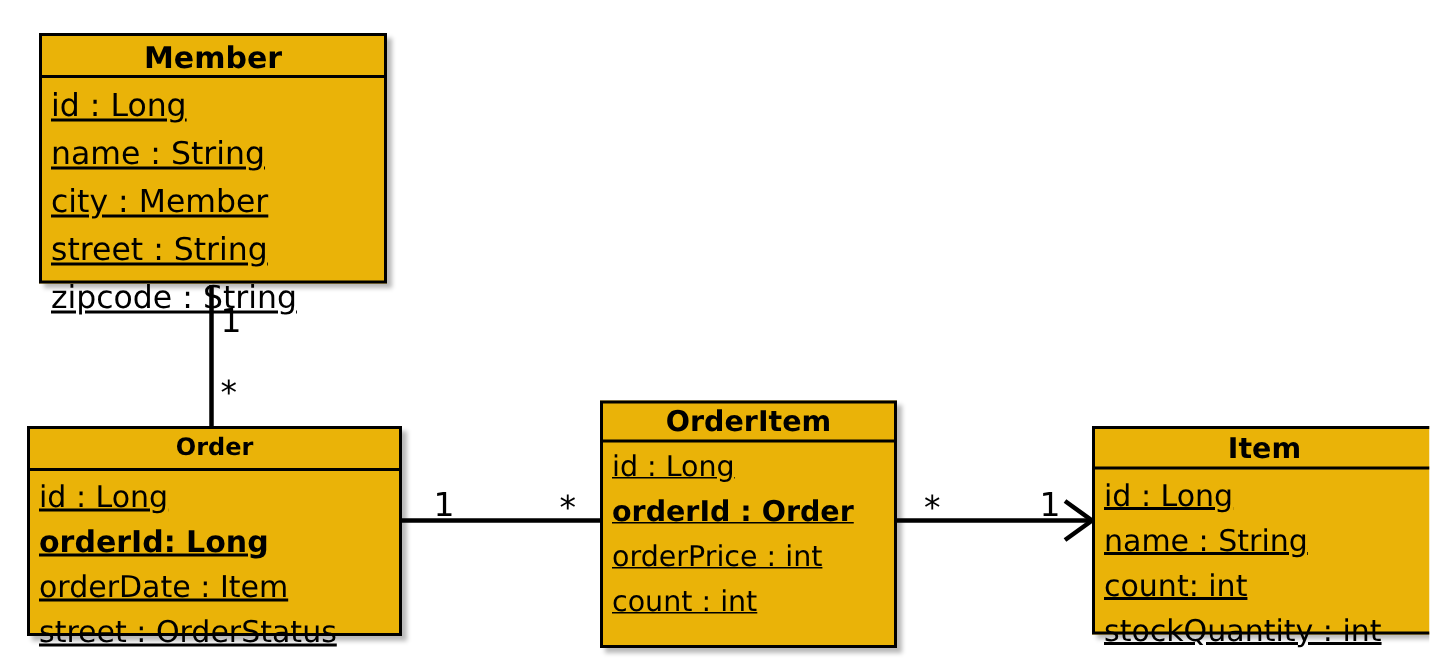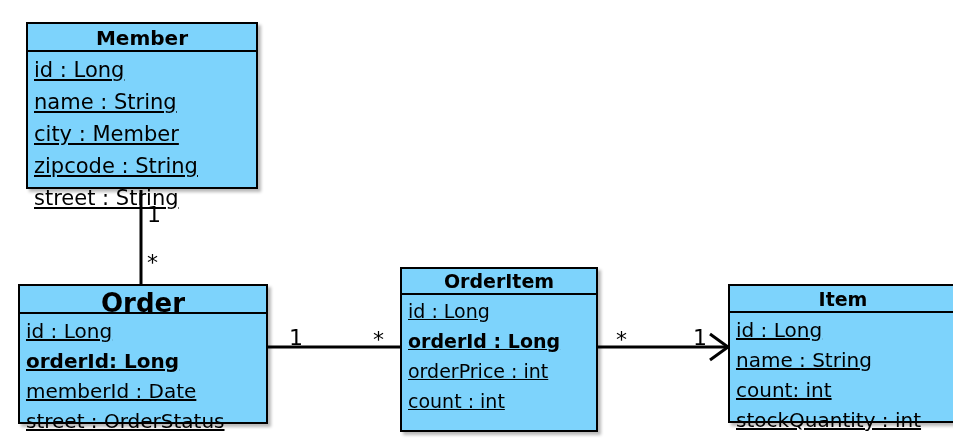--- a/index.html
+++ b/index.html
@@ -19,21 +19,21 @@
     position: absolute;
     left: 0;
     top: 0;
     width: 953px;
     height: 442px;
     pointer-events: none;
   }
   .uml-class {
     position: absolute;
     box-sizing: border-box;
-    background: #7dd3fc;
+    background: #eab308;
     border: 2px solid #000000;
     box-shadow: 3px 3px 3px rgba(0,0,0,0.28);
     z-index: 2;
   }
   .class-title {
     text-align: center;
     font-weight: bold;
     color: #000000;
     border-bottom: 2px solid #000000;
     box-sizing: border-box;
@@ -61,21 +61,21 @@
     z-index: 3;
   }
 
   
   #class-member { left: 26px; top: 22px; width: 232px; height: 167px; }
   #class-member .class-title { font-size: 20px; height: 28px; padding-top: 4px; }
   #class-member .attr { font-size: 21px; height: 27px; padding-top: 5px; }
 
   
   #class-order { left: 18px; top: 284px; width: 250px; height: 140px; }
-  #class-order .class-title { font-size: 26px; height: 28px; padding-top: 4px; }
+  #class-order .class-title { font-size: 16px; height: 28px; padding-top: 4px; }
   #class-order .attr { font-size: 20px; height: 26px; padding-top: 4px; }
 
   
   #class-orderitem { left: 400px; top: 267px; width: 198px; height: 165px; }
   #class-orderitem .class-title { font-size: 19px; height: 26px; padding-top: 3px; }
   #class-orderitem .attr { font-size: 19px; height: 26px; padding-top: 4px; }
 
   
   #class-item { left: 728px; top: 284px; width: 230px; height: 139px; }
   #class-item .class-title { font-size: 19px; height: 27px; padding-top: 4px; }
@@ -105,40 +105,40 @@
     <line x1="597" y1="347" x2="727" y2="347" stroke="#000000" stroke-width="3"></line>
     <polyline points="710,334 728,347 710,360" fill="none" stroke="#000000" stroke-width="3" stroke-linecap="butt" stroke-linejoin="miter"></polyline>
   </svg>
 
   <div class="uml-class" id="class-member">
     <div class="class-title">Member</div>
     <div class="attr-list">
       <div class="attr">id : Long</div>
       <div class="attr">name : String</div>
       <div class="attr">city : Member</div>
+      <div class="attr">street : String</div>
       <div class="attr">zipcode : String</div>
-      <div class="attr">street : String</div>
     </div>
   </div>
 
   <div class="uml-class" id="class-order">
     <div class="class-title">Order</div>
     <div class="attr-list">
       <div class="attr">id : Long</div>
       <div class="attr bold">orderId: Long</div>
-      <div class="attr">memberId : Date</div>
+      <div class="attr">orderDate : Item</div>
       <div class="attr">street : OrderStatus</div>
     </div>
   </div>
 
   <div class="uml-class" id="class-orderitem">
     <div class="class-title">OrderItem</div>
     <div class="attr-list">
       <div class="attr">id : Long</div>
-      <div class="attr bold">orderId : Long</div>
+      <div class="attr bold">orderId : Order</div>
       <div class="attr">orderPrice : int</div>
       <div class="attr">count : int</div>
     </div>
   </div>
 
   <div class="uml-class" id="class-item">
     <div class="class-title">Item</div>
     <div class="attr-list">
       <div class="attr">id : Long</div>
       <div class="attr">name : String</div>

